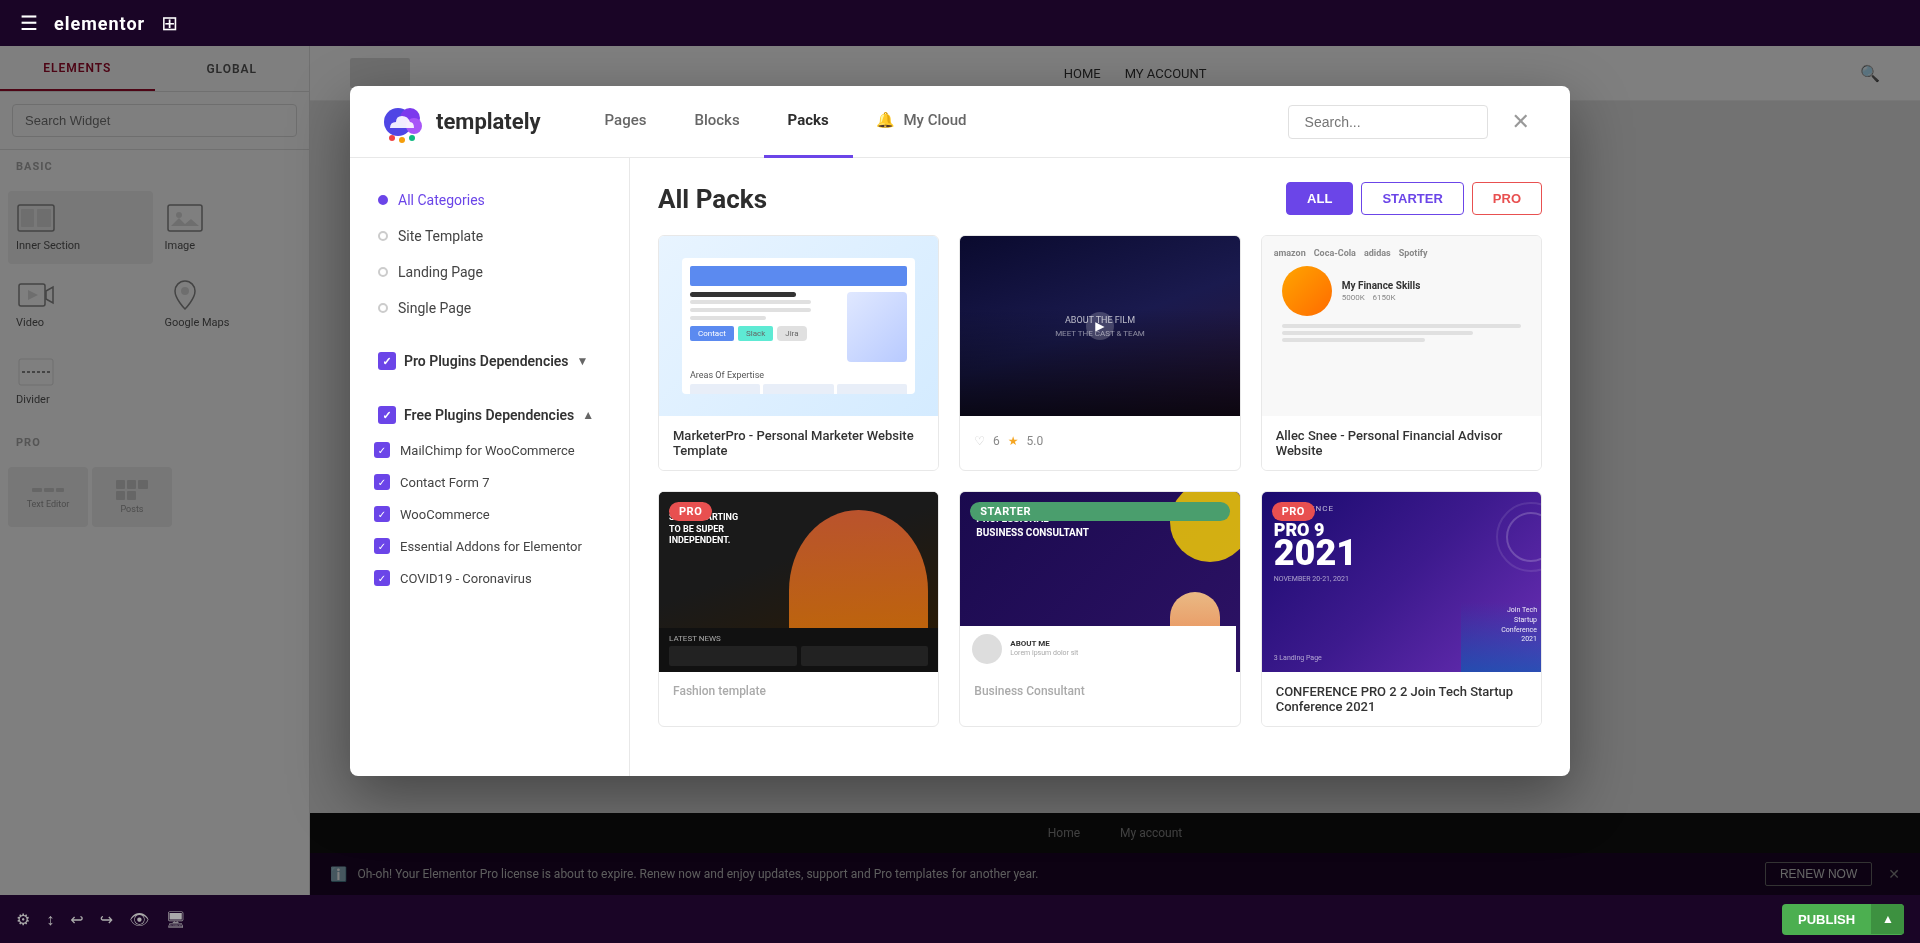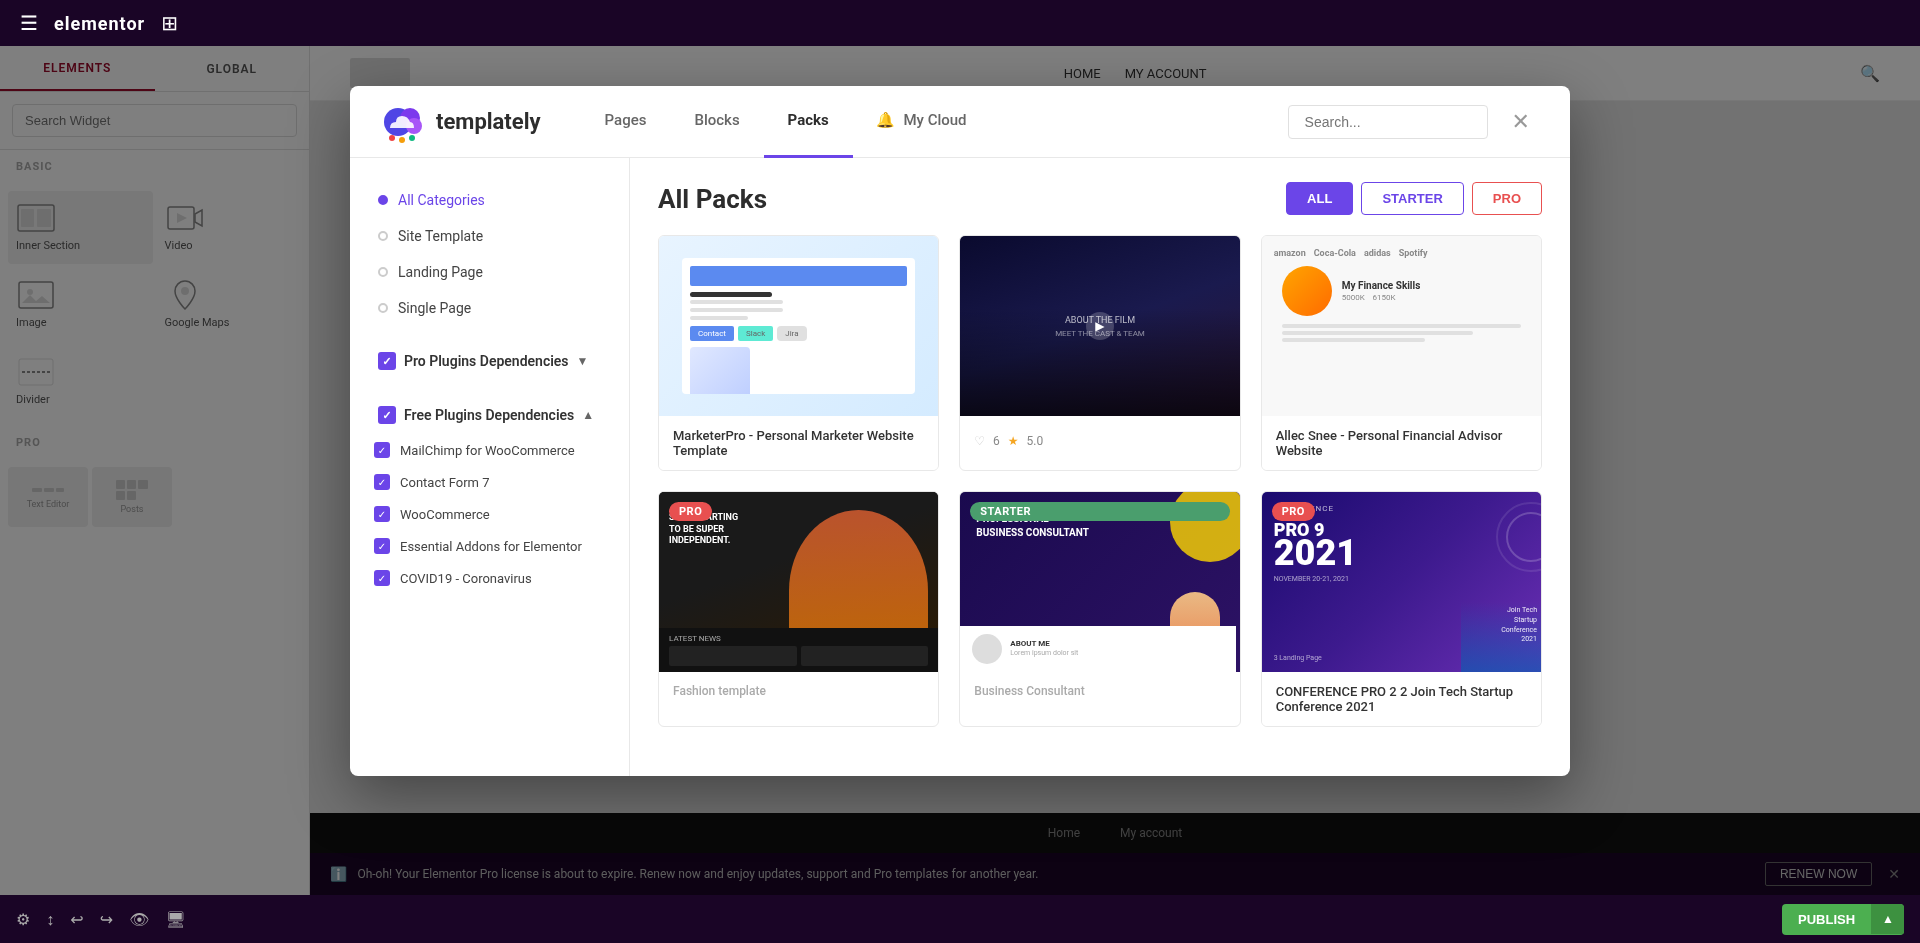--- a/index.html
+++ b/index.html
@@ -710,36 +710,36 @@
           <rect x="1" y="1" width="36" height="26" rx="2" fill="none" stroke="#888" stroke-width="1.5"></rect>
           <rect x="4" y="5" width="13" height="18" rx="1" fill="#ddd"></rect>
           <rect x="20" y="5" width="14" height="18" rx="1" fill="#ddd"></rect>
         </svg>
       </div>
       <div class="widget-label">Inner Section</div>
     </div>
     <div class="widget-item">
       <div class="widget-icon">
         <svg width="36" height="28" viewBox="0 0 36 28">
+          <rect x="1" y="1" width="34" height="26" rx="2" fill="none" stroke="#888" stroke-width="1.5"></rect>
+          <circle cx="12" cy="11" r="3" fill="#ddd"></circle>
+          <path d="M4 22 L12 14 L18 20 L24 15 L32 22 Z" fill="#ddd"></path>
+        </svg>
+      </div>
+      <div class="widget-label">Image</div>
+    </div>
+    <div class="widget-item">
+      <div class="widget-icon">
+        <svg width="36" height="28" viewBox="0 0 36 28">
           <rect x="1" y="3" width="26" height="22" rx="2" fill="none" stroke="#888" stroke-width="1.5"></rect>
           <path d="M28 10 L35 6 L35 22 L28 18 Z" fill="none" stroke="#888" stroke-width="1.5"></path>
           <polygon points="10,9 10,19 20,14" fill="#ddd"></polygon>
         </svg>
       </div>
       <div class="widget-label">Video</div>
-    </div>
-    <div class="widget-item">
-      <div class="widget-icon">
-        <svg width="36" height="28" viewBox="0 0 36 28">
-          <rect x="1" y="1" width="34" height="26" rx="2" fill="none" stroke="#888" stroke-width="1.5"></rect>
-          <circle cx="12" cy="11" r="3" fill="#ddd"></circle>
-          <path d="M4 22 L12 14 L18 20 L24 15 L32 22 Z" fill="#ddd"></path>
-        </svg>
-      </div>
-      <div class="widget-label">Image</div>
     </div>
     <div class="widget-item">
       <div class="widget-icon">
         <svg width="28" height="32" viewBox="0 0 28 32">
           <path d="M14 2 C8 2 4 7 4 12 C4 20 14 30 14 30 C14 30 24 20 24 12 C24 7 20 2 14 2 Z" fill="none" stroke="#888" stroke-width="1.5"></path>
           <circle cx="14" cy="12" r="4" fill="#ddd"></circle>
         </svg>
       </div>
       <div class="widget-label">Google Maps</div>
     </div>
@@ -924,21 +924,21 @@
             </div>
           </div>
 
           <div class="template-grid">
 
             <div class="template-card">
               <div class="template-card-image">
                 <div class="tmpl-marketer">
                   <div class="tmpl-marketer-content">
                     <div style="background:#5b8af0; height:20px; border-radius:2px; margin-bottom:6px;"></div>
-                    <div style="display:flex; gap:6px; align-items:flex-start; margin-bottom:8px;flex-direction:column;">
+                    <div style="display:flex; gap:6px; align-items:flex-start; margin-bottom:8px;">
                       <div style="flex:1;">
                         <div class="tmpl-marketer-bar" style="height:5px; width:70%; background:#333; margin-bottom:3px;"></div>
                         <div class="tmpl-marketer-bar thin medium"></div>
                         <div class="tmpl-marketer-bar thin medium"></div>
                         <div class="tmpl-marketer-bar thin medium" style="width:50%;"></div>
                         <div style="margin-top:6px; display:flex; gap:4px;">
                           <div style="padding:3px 8px; background:#5b8af0; border-radius:2px; font-size:8px; color:white;">Contact</div>
                           <div style="padding:3px 8px; background:#5eead4; border-radius:2px; font-size:8px; color:#666;">Slack</div>
                           <div style="padding:3px 8px; background:#e0e0e0; border-radius:4px; font-size:8px; color:#666;">Jira</div>
                         </div>

